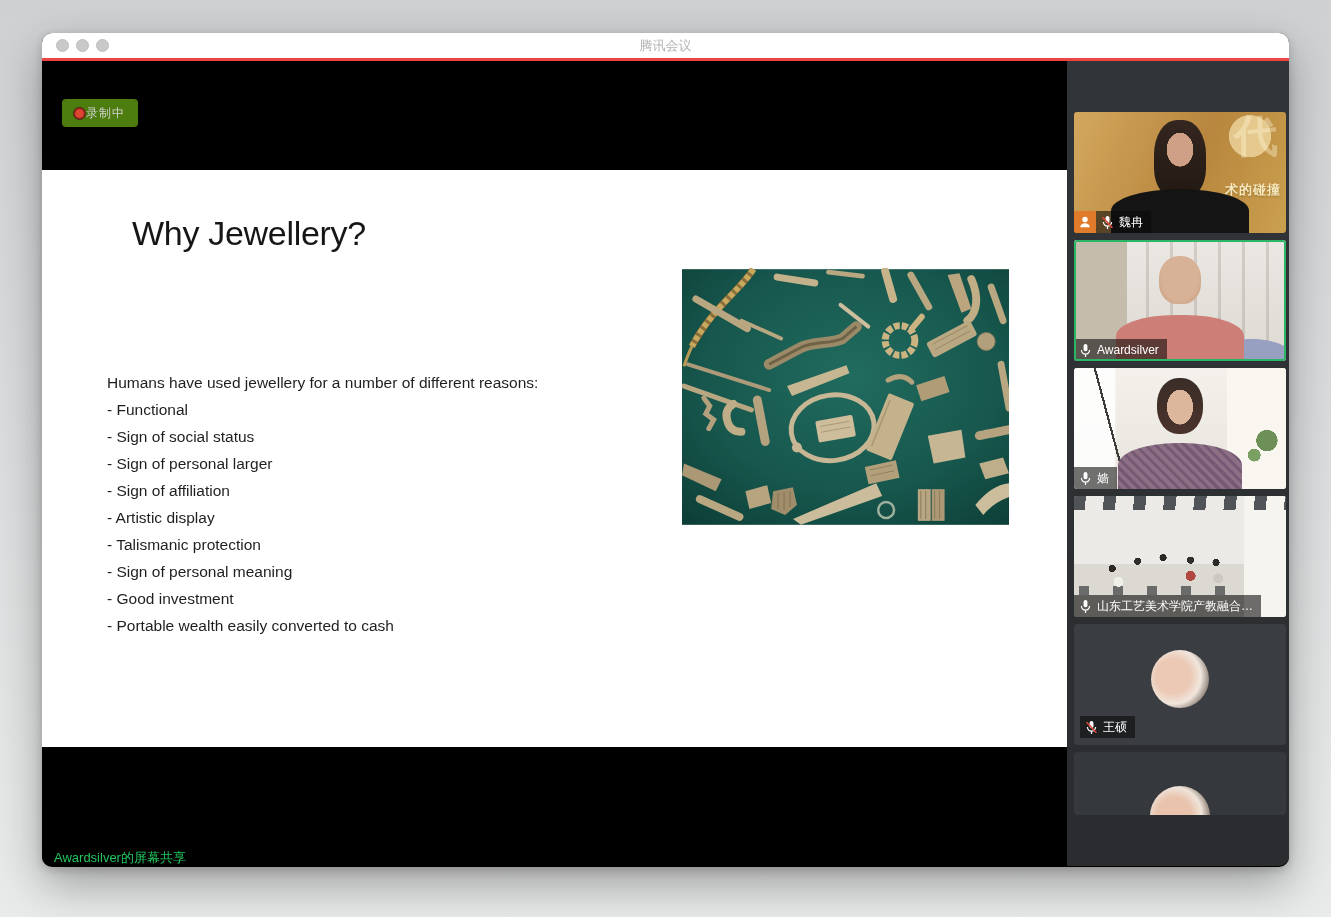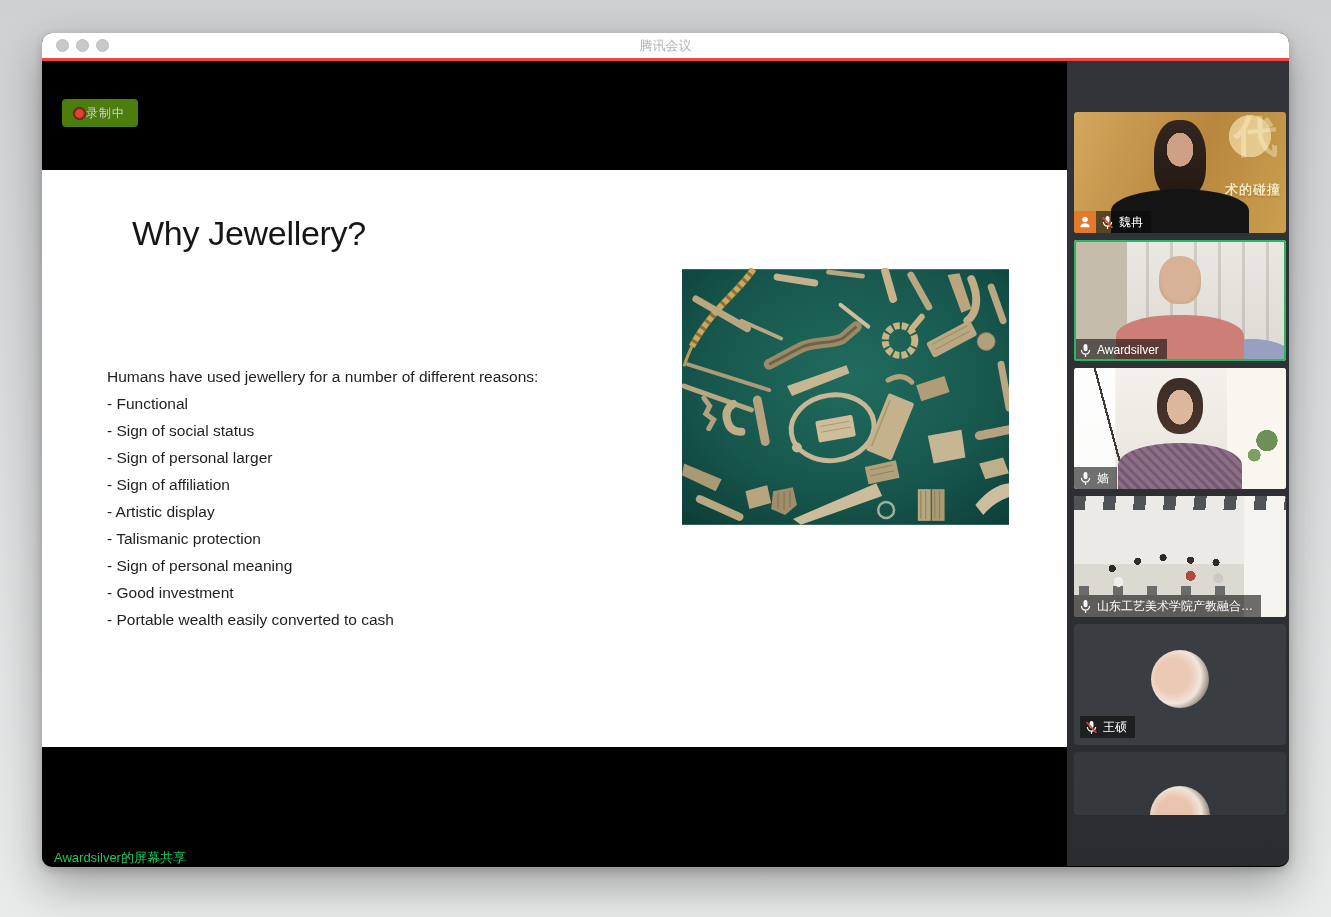--- a/index.html
+++ b/index.html
@@ -56,21 +56,21 @@
   
   .slide{
     position:absolute;left:0;top:109px;width:1025px;height:577px;
     background:var(--slide-bg);color:#1c1c1c;
   }
   .slide h1{
     position:absolute;left:78px;top:44px;
     font-size:34px;font-weight:400;letter-spacing:-.3px;color:#161616;margin-left:12px;
   }
   .slide-body{
-    position:absolute;left:65px;top:193px;
+    position:absolute;left:65px;top:199px;
     font-size:15.5px;line-height:27px;color:#1f1f1f;
   }
   .slide-body ul{list-style:none}
   .hoard{
     position:absolute;left:640px;top:98px;width:327px;height:258px;overflow:hidden;
   }
   .caption{
     position:absolute;left:646px;top:412px;width:318px;
     font-style:italic;font-size:13.5px;line-height:18.5px;color:#222;
   }

